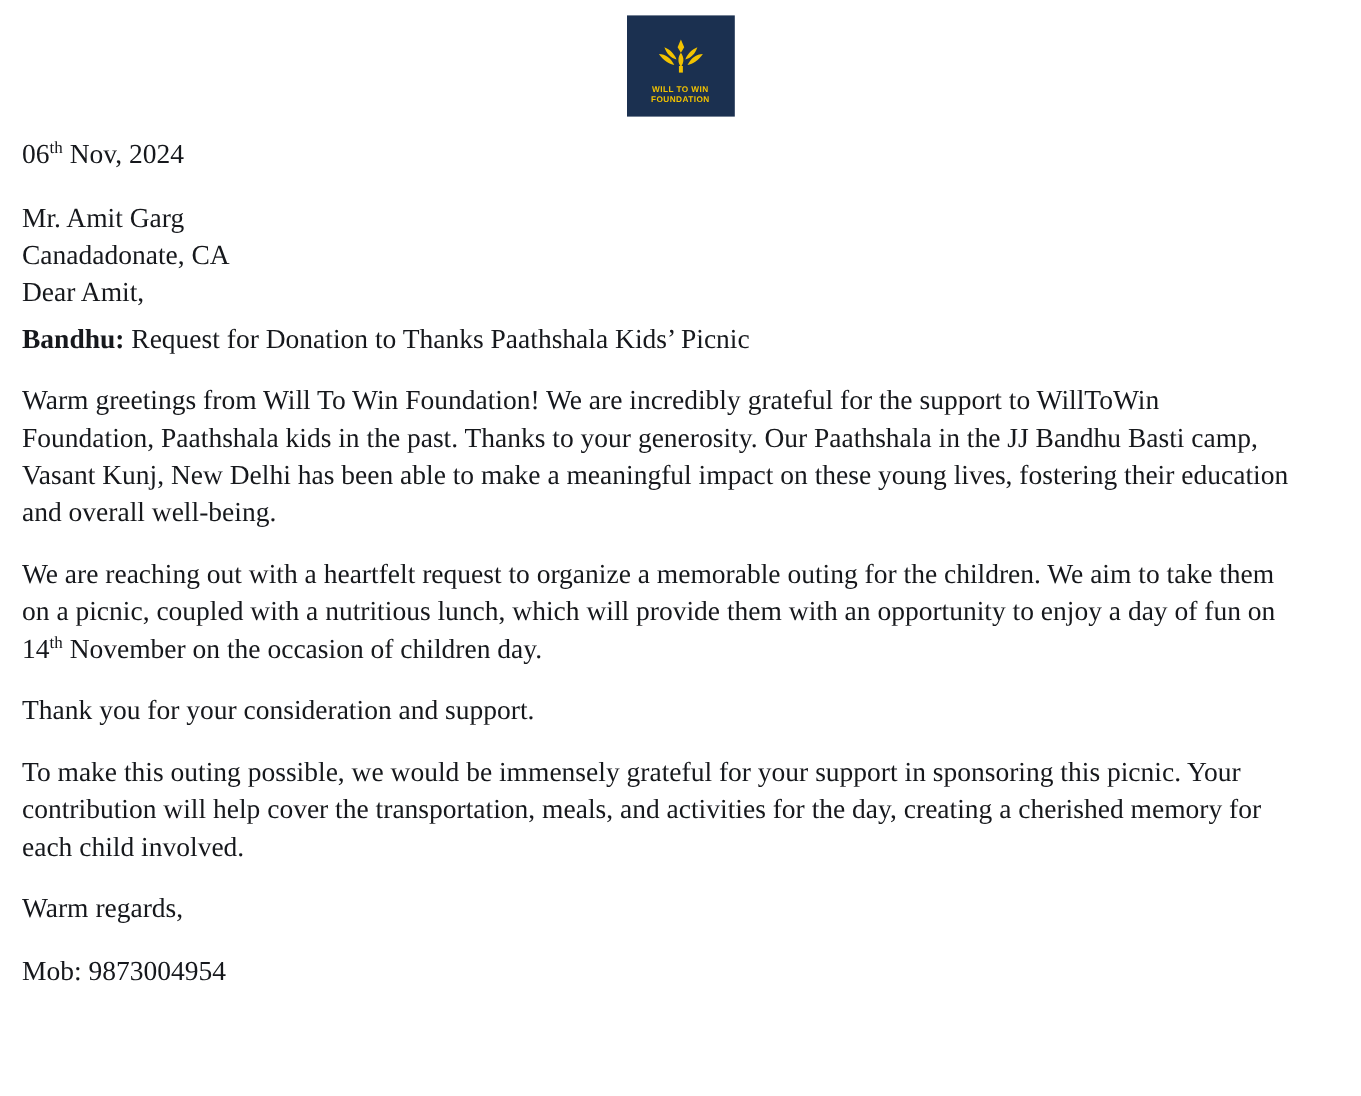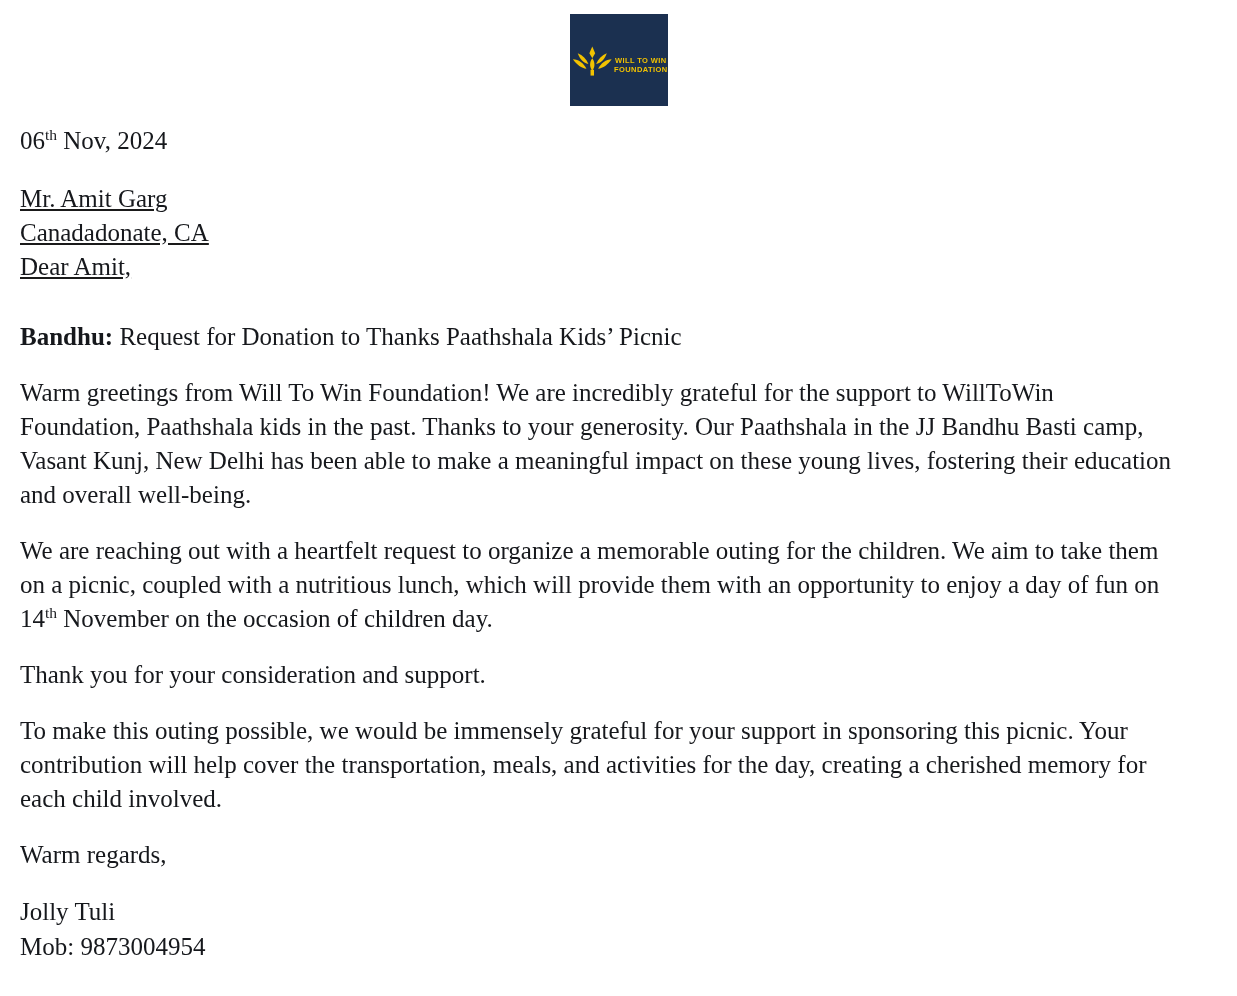--- a/index.html
+++ b/index.html
@@ -26,21 +26,21 @@
   .logo-wrap {
     display: flex;
     justify-content: center;
     padding-top: 14px;
   }
   .logo {
     width: 98px;
     height: 92px;
     background: #1b3050;
     display: flex;
-    flex-direction: row;
+    flex-direction: column;
     align-items: center;
     justify-content: center;
     box-sizing: border-box;
     padding-top: 6px;
   }
   .logo-mark {
     width: 46px;
     height: 42px;
     display: block;
   }
@@ -59,22 +59,21 @@
   .letter {
     padding: 18px 40px 0 20px;
     box-sizing: border-box;
   }
   .line, .para {
     font-size: 25px;
     line-height: 34px;
     color: #16181c;
   }
   .block {
-    margin-bottom: 36px;
-    text-decoration: underline;
+    margin-bottom: 8px;
   }
   .block-tight .line {
     line-height: 34px;
   }
   .date-block {
     margin-bottom: 24px;
   }
   sup {
     font-size: 0.62em;
     vertical-align: super;
@@ -139,18 +138,17 @@
       <span>We are reaching out with a heartfelt request to organize a memorable outing for the children. We aim to take them on a picnic, coupled with a nutritious lunch, which will provide them with an opportunity to enjoy a day of fun on 14</span><sup>th</sup><span> November on the occasion of children day.</span>
     </p>
 
     <p class="para">Thank you for your consideration and support.</p>
 
     <p class="para">To make this outing possible, we would be immensely grateful for your support in sponsoring this picnic. Your contribution will help cover the transportation, meals, and activities for the day, creating a cherished memory for each child involved.</p>
 
     <p class="para">Warm regards,</p>
 
     <div class="sig-block">
-      <div class="line">Jolly Tuli</div>
       <div class="line">Mob: 9873004954</div>
     </div>
 
   </div>
 </div>
 
 </body></html>

